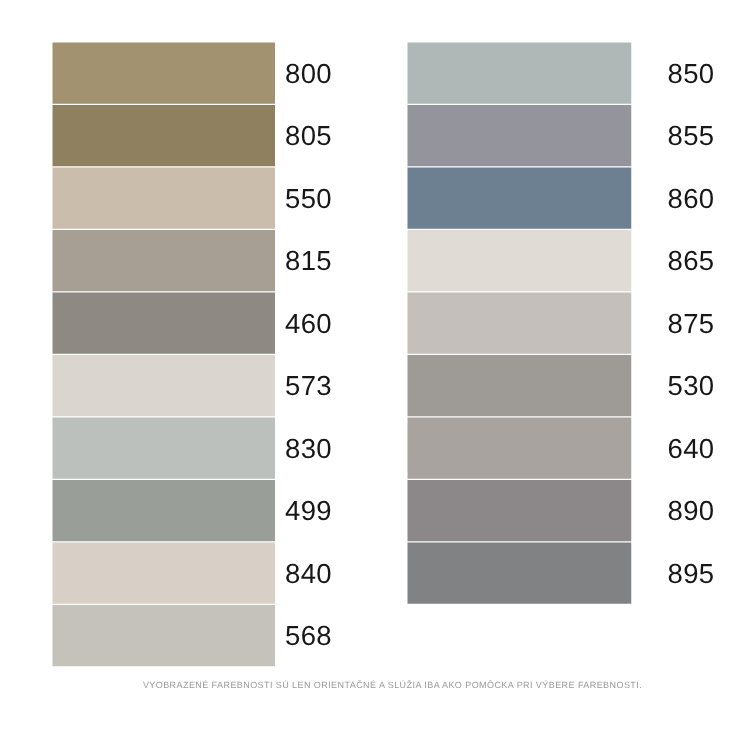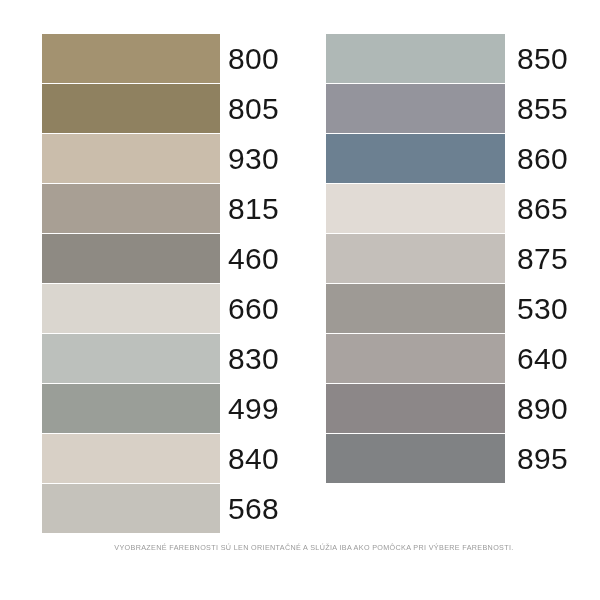--- a/index.html
+++ b/index.html
@@ -54,28 +54,28 @@
   .column.right .swatch-chip {
     width: 179px;
   }
 
   .swatch-label {
     position: absolute;
     left: 186px;
     top: 0;
     height: 49px;
     line-height: 49px;
-    font-size: 30px;
+    font-size: 22px;
     font-family: "Liberation Sans", sans-serif;
     color: #171717;
     letter-spacing: 0.3px;
     white-space: nowrap;
   }
   .column.right .swatch-label {
-    left: 191px;
+    left: 208px;
   }
 
   .disclaimer {
     position: absolute;
     left: 0;
     right: 0;
     top: 540px;
     text-align: center;
     color: #9a9a9a;
     font-size: 7.2px;
@@ -99,33 +99,33 @@
         <div class="swatch-row">
           <div class="swatch-chip" style="background: rgb(163, 146, 112);"></div>
           <div class="swatch-label">800</div>
         </div>
         <div class="swatch-row">
           <div class="swatch-chip" style="background: rgb(143, 129, 96);"></div>
           <div class="swatch-label">805</div>
         </div>
         <div class="swatch-row">
           <div class="swatch-chip" style="background: rgb(202, 189, 171);"></div>
-          <div class="swatch-label">930</div>
+          <div class="swatch-label">550</div>
         </div>
         <div class="swatch-row">
           <div class="swatch-chip" style="background: rgb(168, 159, 148);"></div>
           <div class="swatch-label">815</div>
         </div>
         <div class="swatch-row">
           <div class="swatch-chip" style="background: rgb(142, 138, 131);"></div>
           <div class="swatch-label">460</div>
         </div>
         <div class="swatch-row">
           <div class="swatch-chip" style="background: rgb(218, 214, 207);"></div>
-          <div class="swatch-label">660</div>
+          <div class="swatch-label">573</div>
         </div>
         <div class="swatch-row">
           <div class="swatch-chip" style="background: rgb(188, 192, 188);"></div>
           <div class="swatch-label">830</div>
         </div>
         <div class="swatch-row">
           <div class="swatch-chip" style="background: rgb(154, 158, 152);"></div>
           <div class="swatch-label">499</div>
         </div>
         <div class="swatch-row">

